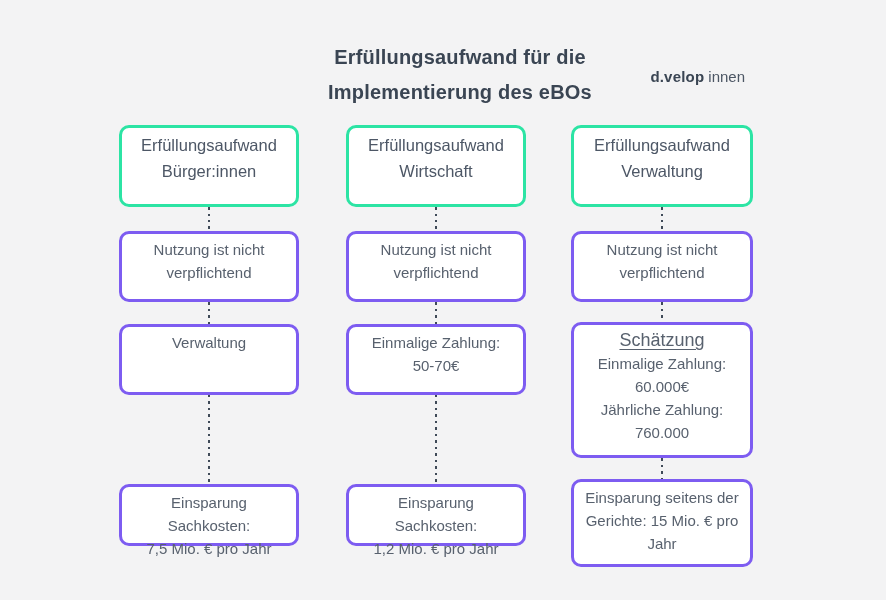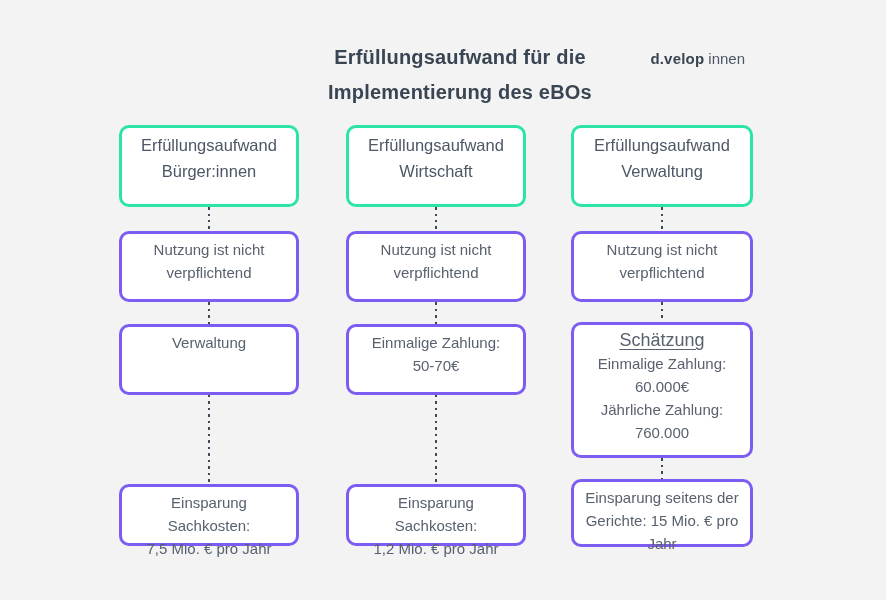--- a/index.html
+++ b/index.html
@@ -25,21 +25,21 @@
     font-size: 20px;
     font-weight: 700;
     color: #3a4553;
     line-height: 35px;
     white-space: pre-line;
     letter-spacing: 0.2px;
     padding-left: 34px;
   }
   .logo {
     position: absolute;
-    top: 50px;
+    top: 68px;
     right: 141px;
     font-size: 15px;
     color: #3a4553;
     display: flex;
     gap: 4px;
     align-items: baseline;
   }
   .logo-brand { font-weight: 700; letter-spacing: 0.2px; }
   .logo-suffix { font-weight: 400; color: #4c5664; }
 
@@ -153,19 +153,19 @@
   </div>
   <div class="dots d3" style="top:302px;height:20px;"></div>
   <div class="box purple col3" style="top:322px;height:136px;">
     <div class="box-heading">Schätzung</div>
     <div class="box-text">Einmalige Zahlung:
 60.000€
 Jährliche Zahlung:
 760.000</div>
   </div>
   <div class="dots d3" style="top:458px;height:21px;"></div>
-  <div class="box purple col3" style="top:479px;height:68px;">
+  <div class="box purple col3" style="top:479px;height:88px;">
     <div class="box-text">Einsparung seitens der
 Gerichte: 15 Mio. € pro
 Jahr</div>
   </div>
 
 </div>
 
 </body></html>

